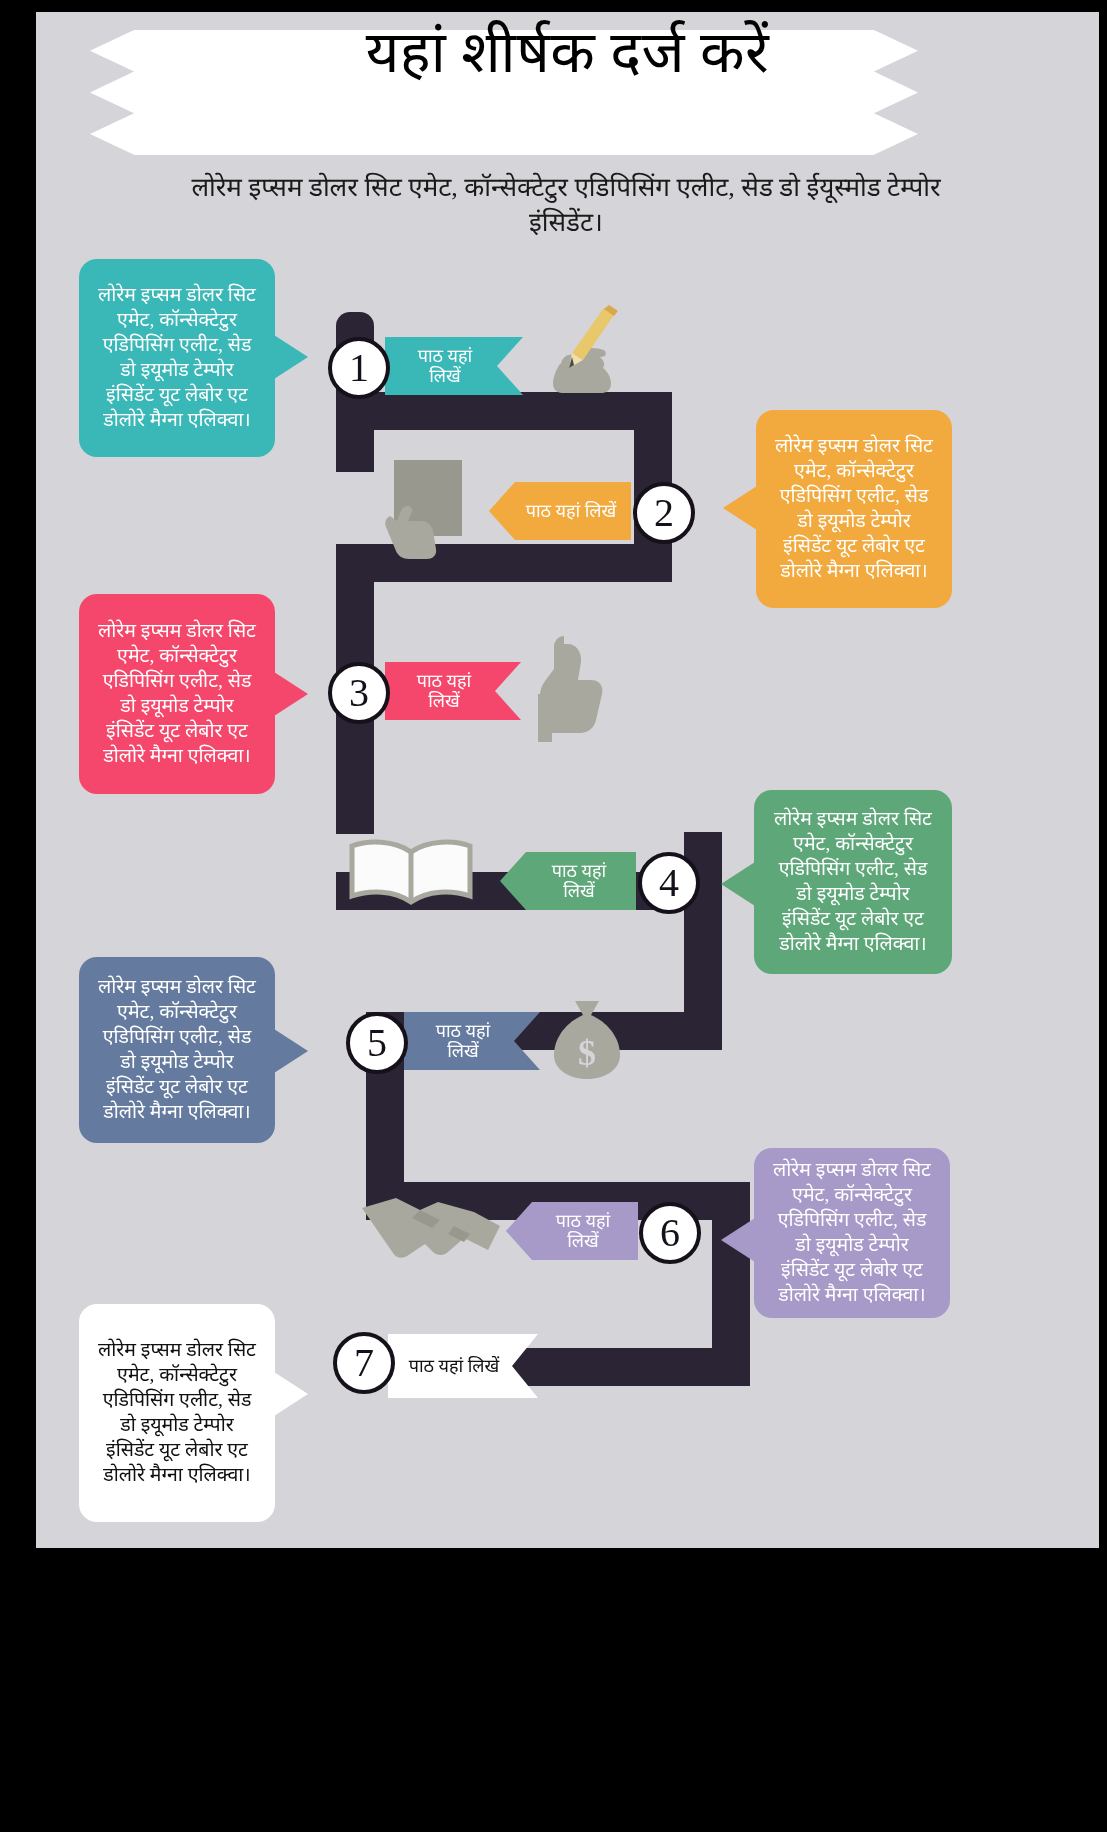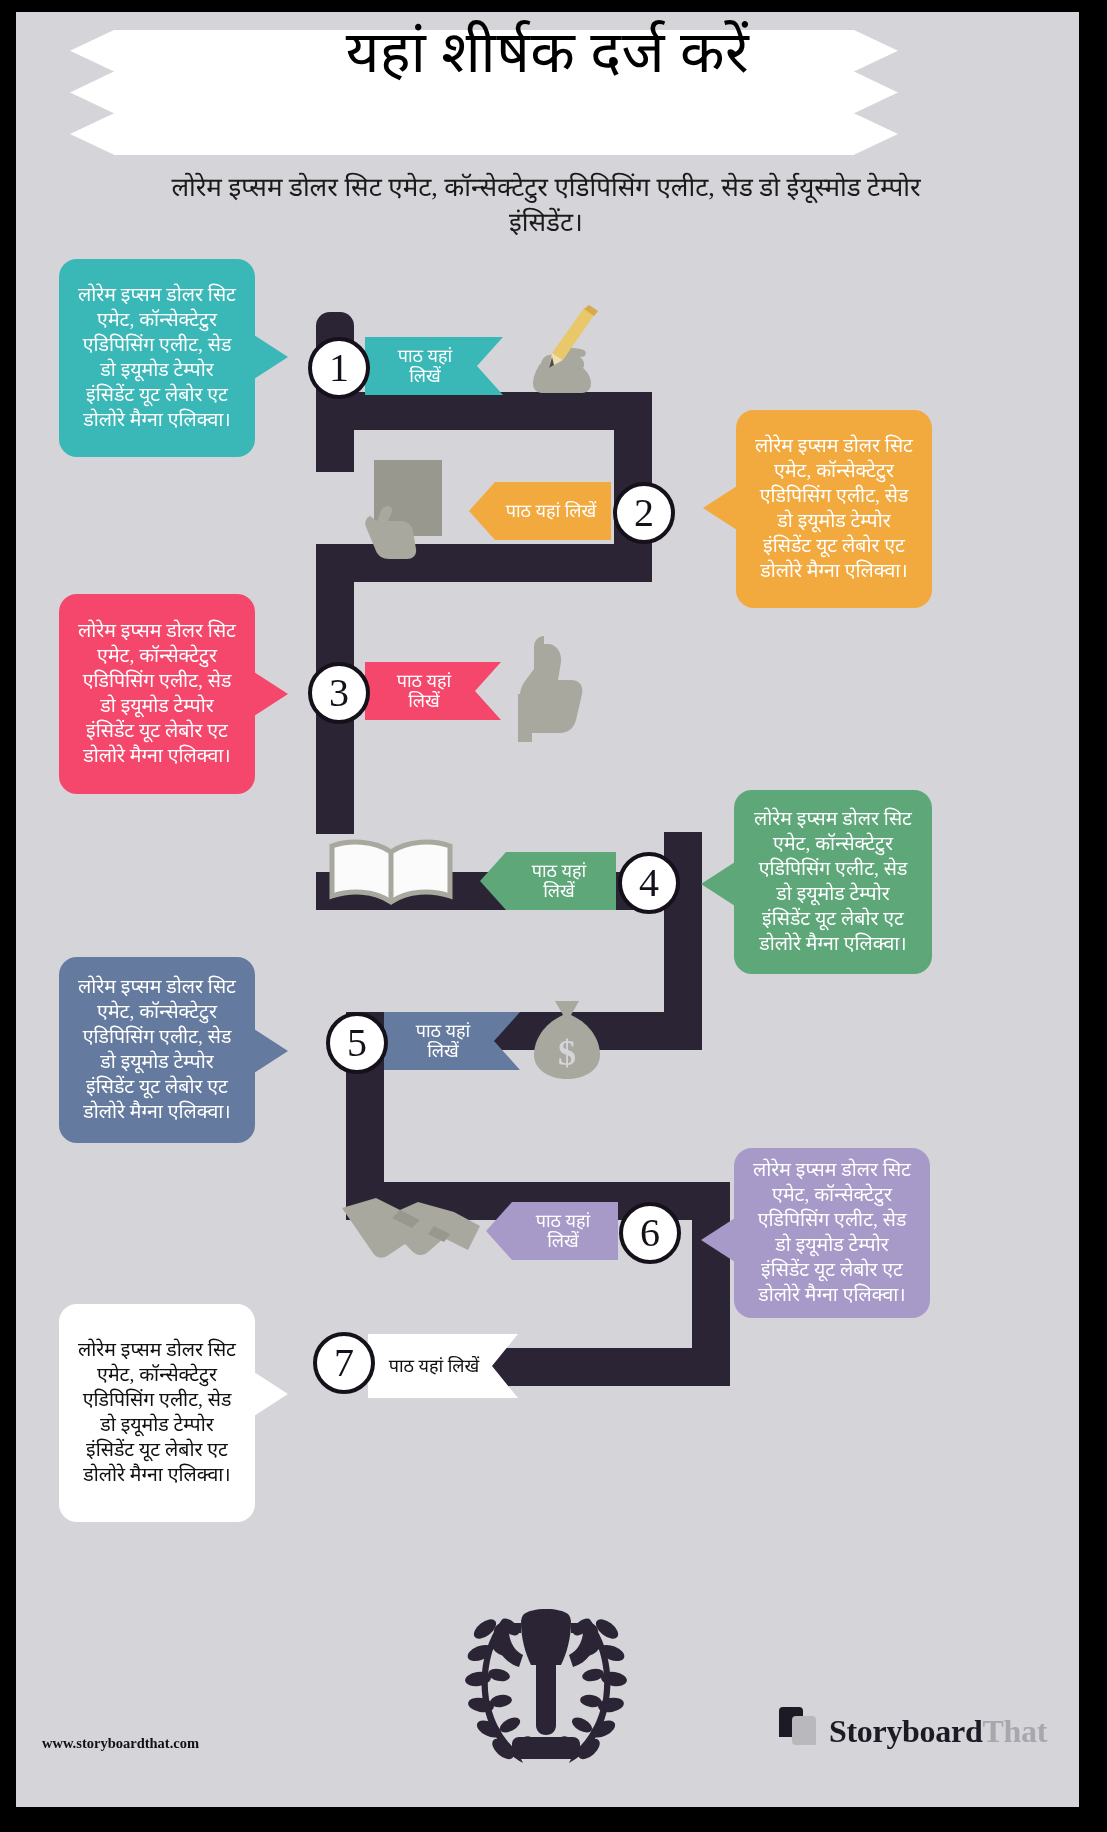--- a/index.html
+++ b/index.html
@@ -1,21 +1,21 @@
 <!DOCTYPE html>
 <html><head>
 <meta charset="utf-8">
 <style>
   html,body{margin:0;padding:0;background:#000;}
   body{font-family:"Liberation Serif","DejaVu Serif",serif;}
   #poster{
     position:relative;width:1107px;height:1832px;background:#000;overflow:hidden;
   }
   #canvas{
-    position:absolute;left:16px;top:12px;width:1063px;height:1795px;
+    position:absolute;left:36px;top:12px;width:1063px;height:1536px;
     background:#d5d4d9;overflow:hidden;
   }
 
   
   .ribbon{
     position:absolute;left:98px;top:18px;width:740px;height:125px;background:#ffffff;
   }
   .ribbon-notch-l,.ribbon-notch-r{position:absolute;top:0;width:44px;height:125px;}
   .ribbon-notch-l{left:-44px;}
   .ribbon-notch-r{right:-44px;}

